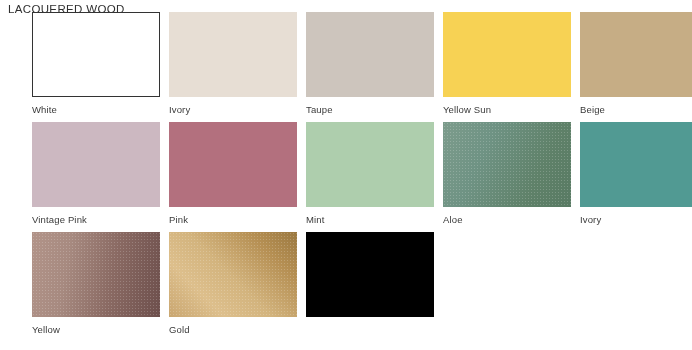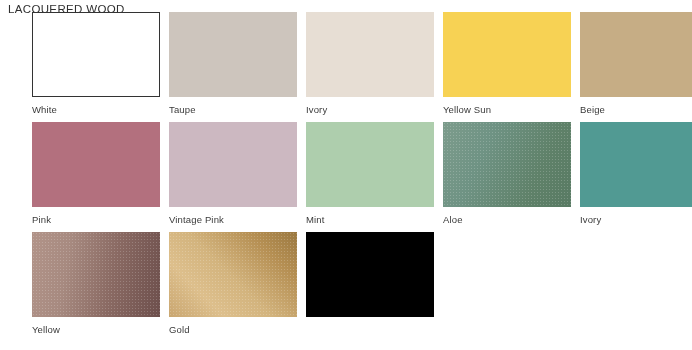--- a/index.html
+++ b/index.html
@@ -100,56 +100,56 @@
 
     <div class="swatch-row">
       <div class="swatch-cell">
         <div class="chip-wrap">
           <span class="swatch-chip bordered" style="background: rgb(255, 255, 255);"></span>
         </div>
         <span class="swatch-label">White</span>
       </div>
       <div class="swatch-cell">
         <div class="chip-wrap">
+          <span class="swatch-chip" style="background: rgb(231, 222, 212);"></span>
+        </div>
+        <span class="swatch-label">Ivory</span>
+      </div>
+      <div class="swatch-cell">
+        <div class="chip-wrap">
           <span class="swatch-chip" style="background: rgb(205, 197, 189);"></span>
         </div>
         <span class="swatch-label">Taupe</span>
-      </div>
-      <div class="swatch-cell">
-        <div class="chip-wrap">
-          <span class="swatch-chip" style="background: rgb(231, 222, 212);"></span>
-        </div>
-        <span class="swatch-label">Ivory</span>
       </div>
       <div class="swatch-cell">
         <div class="chip-wrap">
           <span class="swatch-chip" style="background: rgb(247, 210, 84);"></span>
         </div>
         <span class="swatch-label">Yellow Sun</span>
       </div>
       <div class="swatch-cell">
         <div class="chip-wrap">
           <span class="swatch-chip" style="background: rgb(198, 173, 133);"></span>
         </div>
         <span class="swatch-label">Beige</span>
       </div>
     </div>
 
     <div class="swatch-row">
       <div class="swatch-cell">
         <div class="chip-wrap">
+          <span class="swatch-chip" style="background: rgb(204, 184, 193);"></span>
+        </div>
+        <span class="swatch-label">Vintage Pink</span>
+      </div>
+      <div class="swatch-cell">
+        <div class="chip-wrap">
           <span class="swatch-chip" style="background: rgb(179, 112, 126);"></span>
         </div>
         <span class="swatch-label">Pink</span>
-      </div>
-      <div class="swatch-cell">
-        <div class="chip-wrap">
-          <span class="swatch-chip" style="background: rgb(204, 184, 193);"></span>
-        </div>
-        <span class="swatch-label">Vintage Pink</span>
       </div>
       <div class="swatch-cell">
         <div class="chip-wrap">
           <span class="swatch-chip" style="background: rgb(174, 206, 173);"></span>
         </div>
         <span class="swatch-label">Mint</span>
       </div>
       <div class="swatch-cell">
         <div class="chip-wrap">
           <span class="swatch-chip" style="background: linear-gradient(115deg, rgb(125, 156, 140) 0%, rgb(111, 147, 132) 32%, rgb(95, 129, 105) 72%, rgb(88, 122, 99) 100%);"></span>

